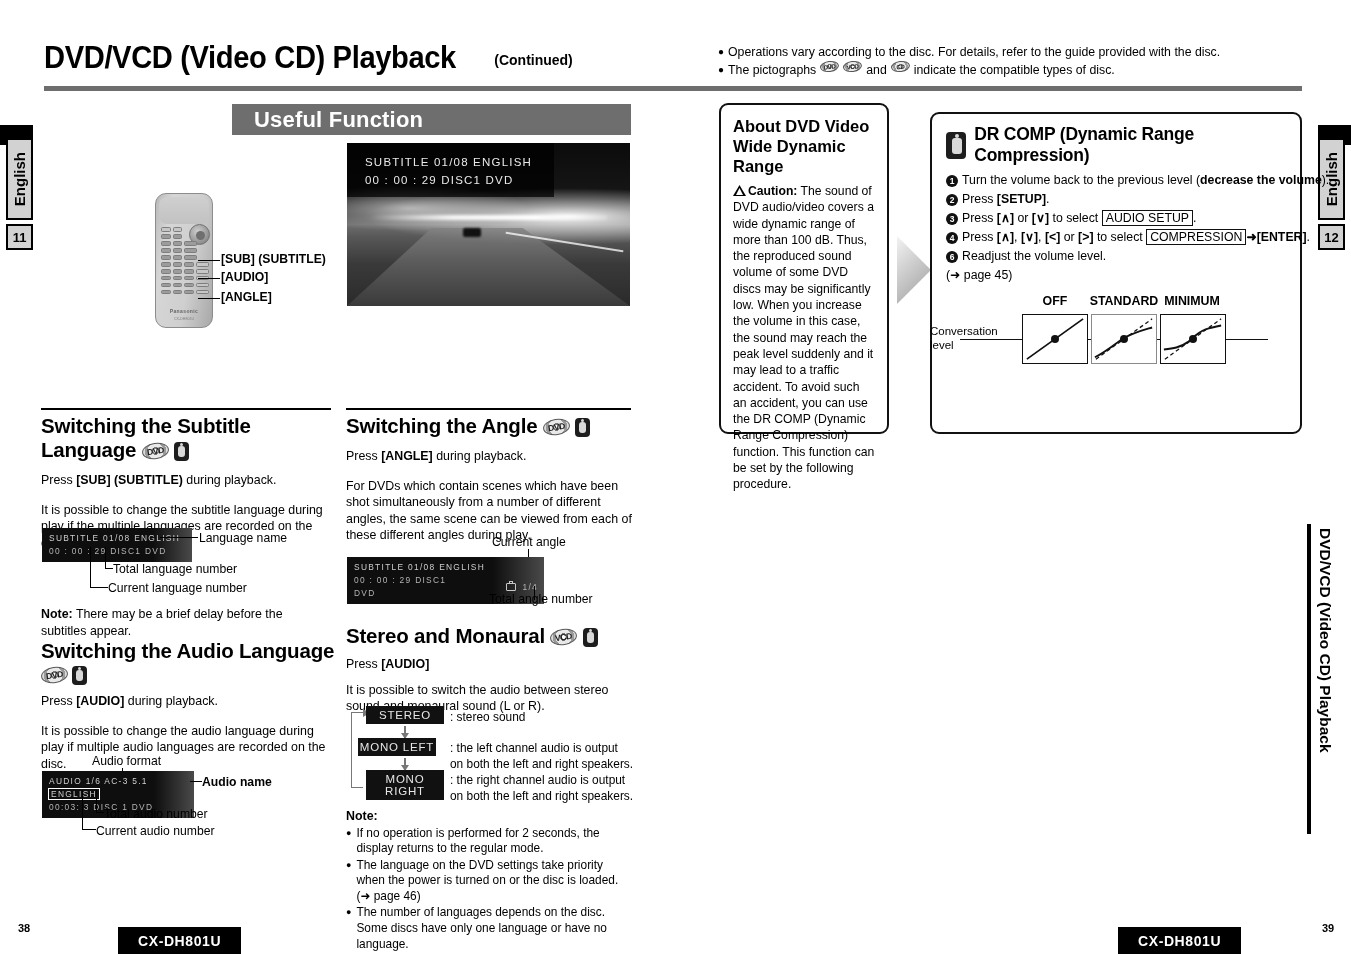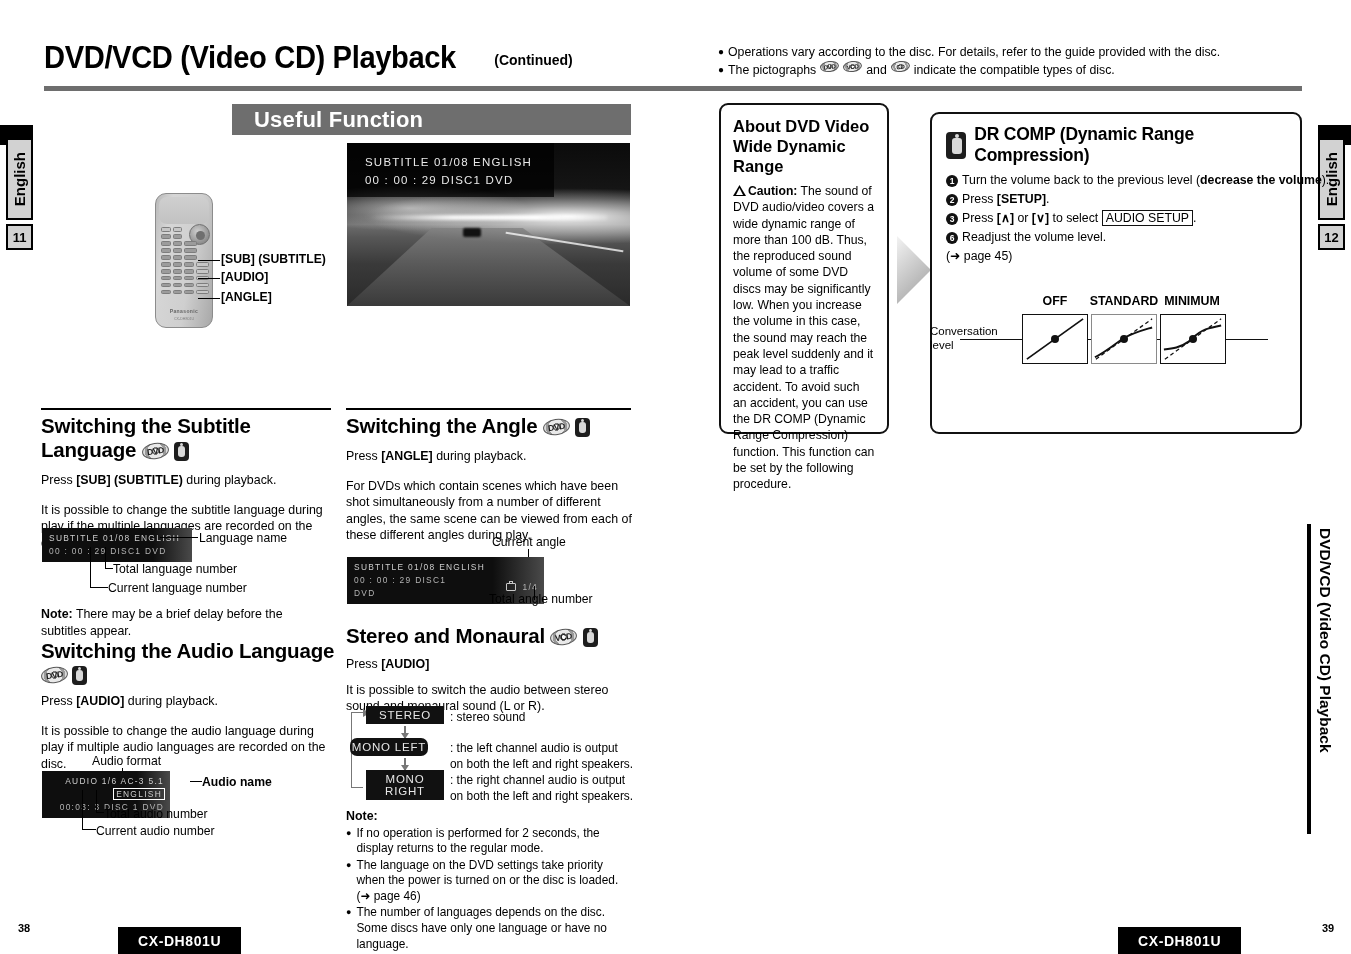--- a/index.html
+++ b/index.html
@@ -430,21 +430,21 @@
     </div>
     <div class="body" style="margin-top:8px;">
       Press <b>[AUDIO]</b> during playback.
     </div>
     <div class="body" style="margin-top:13px;">It is possible to change the audio language during play if multiple audio languages are recorded on the disc.</div>
   </div>
 
   <div class="callout-label" style="left:92px;top:754px;font-weight:normal;">Audio format</div>
   <div class="callout-line" style="left:122px;top:768px;width:1px;height:12px;"></div>
 
-  <div class="osd-strip grad" style="left:42px;top:771px;width:128px;text-align:right;">
+  <div class="osd-strip grad" style="left:42px;top:771px;width:152px;">
     <div>
       <span>AUDIO  1/6  AC-3 5.1</span>
       <span class="hl-box">ENGLISH</span>
     </div>
     <div class="r2">00:03: 3   DISC 1   DVD</div>
   </div>
   <div class="callout-line" style="left:190px;top:781px;width:12px;"></div>
   <div class="callout-label" style="left:202px;top:775px;font-weight:bold;">Audio name</div>
 
   <div class="callout-line" style="left:96px;top:790px;width:1px;height:22px;"></div>
@@ -493,21 +493,21 @@
       Press <b>[AUDIO]</b>
     </div>
     <div class="body" style="margin-top:9px;">It is possible to switch the audio between stereo sound and monaural sound (L or R).</div>
   </div>
 
   <div class="loopline" style="left:351px;top:712px;width:12px;height:76px;"></div>
   <div class="flowbox" style="left:366px;top:706px;">STEREO</div>
   <div class="flowdesc" style="left:450px;top:710px;width:180px;">: stereo sound</div>
   <div class="flowarrow" style="left:404px;top:726px;height:12px;"></div>
 
-  <div class="flowbox" style="left:350px;top:738px;border-radius:7px;">MONO LEFT</div>
+  <div class="flowbox" style="left:358px;top:738px;">MONO LEFT</div>
   <div class="flowdesc" style="left:450px;top:741px;width:184px;">: the left channel audio is output on both the left and right speakers.</div>
   <div class="flowarrow" style="left:404px;top:758px;height:12px;"></div>
 
   <div class="flowbox" style="left:366px;top:770px;">MONO RIGHT</div>
   <div class="flowdesc" style="left:450px;top:773px;width:184px;">: the right channel audio is output on both the left and right speakers.</div>
 
   <div style="position:absolute;left:346px;top:808px;width:288px;">
     <div class="body">
       <b>Note:</b>
     </div>
@@ -548,20 +548,23 @@
         <div class="step">
           <span class="numbullet">1</span><span>Turn the volume back to the previous level (</span><b>decrease the volume</b><span>).</span>
         </div>
         <div class="step">
           <span class="numbullet">2</span><span>Press </span><b>[SETUP]</b><span>.</span>
         </div>
         <div class="step">
           <span class="numbullet">3</span><span>Press </span><b>[∧]</b><span> or </span><b>[∨]</b><span> to select </span><span class="kbox">AUDIO SETUP</span><span>.</span>
         </div>
         <div class="step">
+          <span class="numbullet">4</span><span>Press </span><b>[∧]</b><span>, </span><b>[∨]</b><span>, </span><b>[&lt;]</b><span> or </span><b>[&gt;]</b><span> to select </span><span class="kbox">COMPRESSION</span><span class="arr"> ➜ </span><b>[ENTER]</b><span>.</span>
+        </div>
+        <div class="step">
           <span class="numbullet">6</span><span>Readjust the volume level.</span>
         </div>
         <div class="step">(➜ page 45)</div>
       </div>
     </div>
 
     <div class="graphs" style="left:90px;top:180px;">
       <div class="glabel" style="left:-12px;top:0px;">OFF</div>
       <div class="glabel" style="left:57px;top:0px;">STANDARD</div>
       <div class="glabel" style="left:125px;top:0px;">MINIMUM</div>

